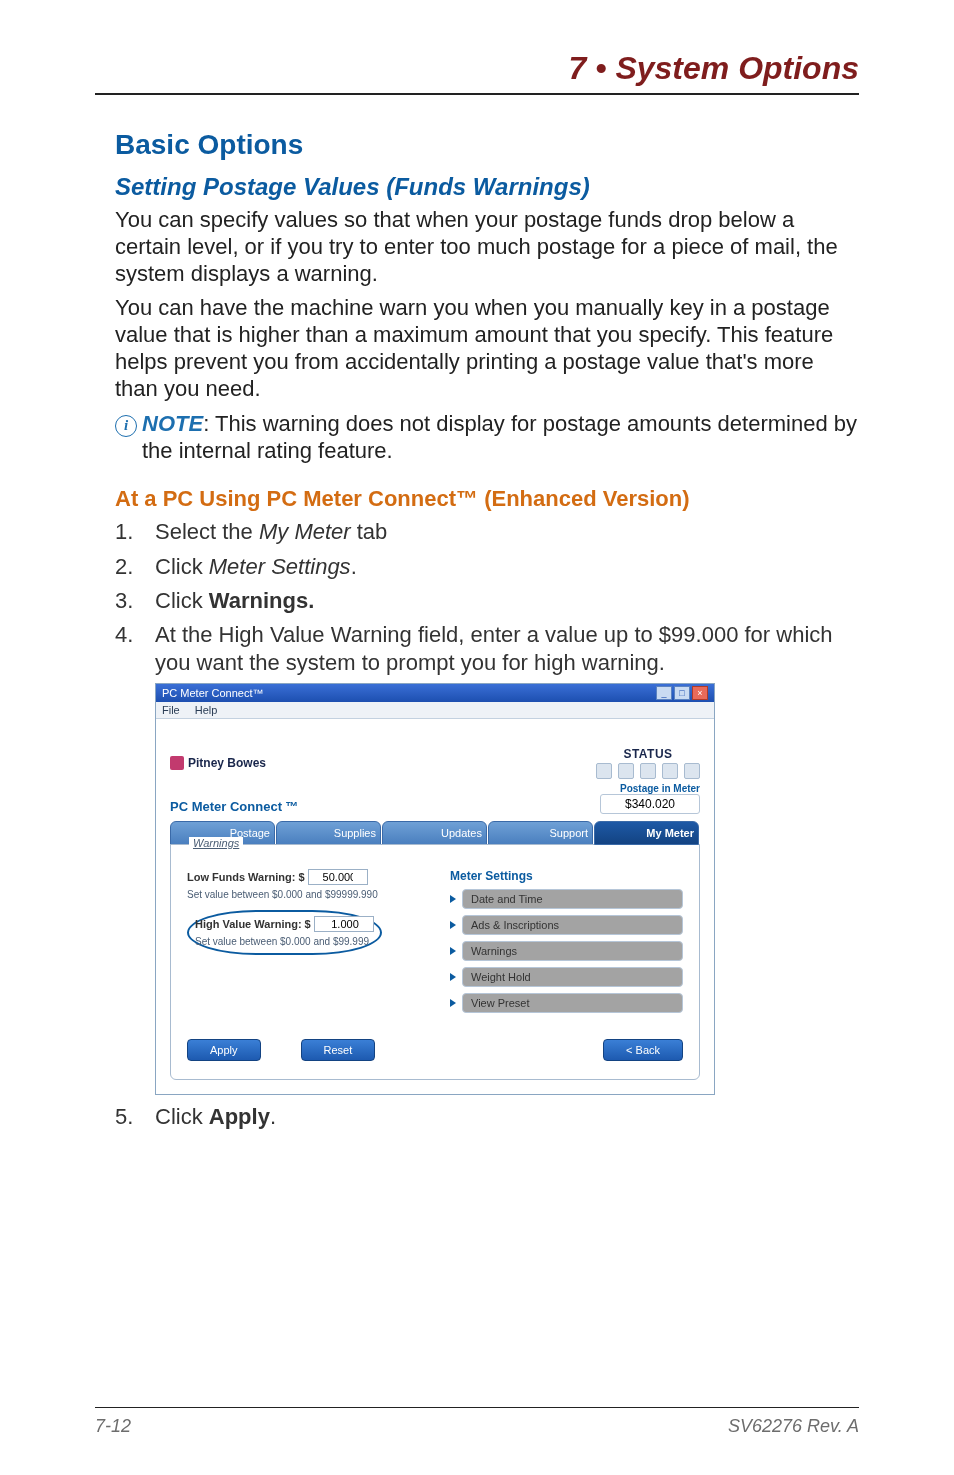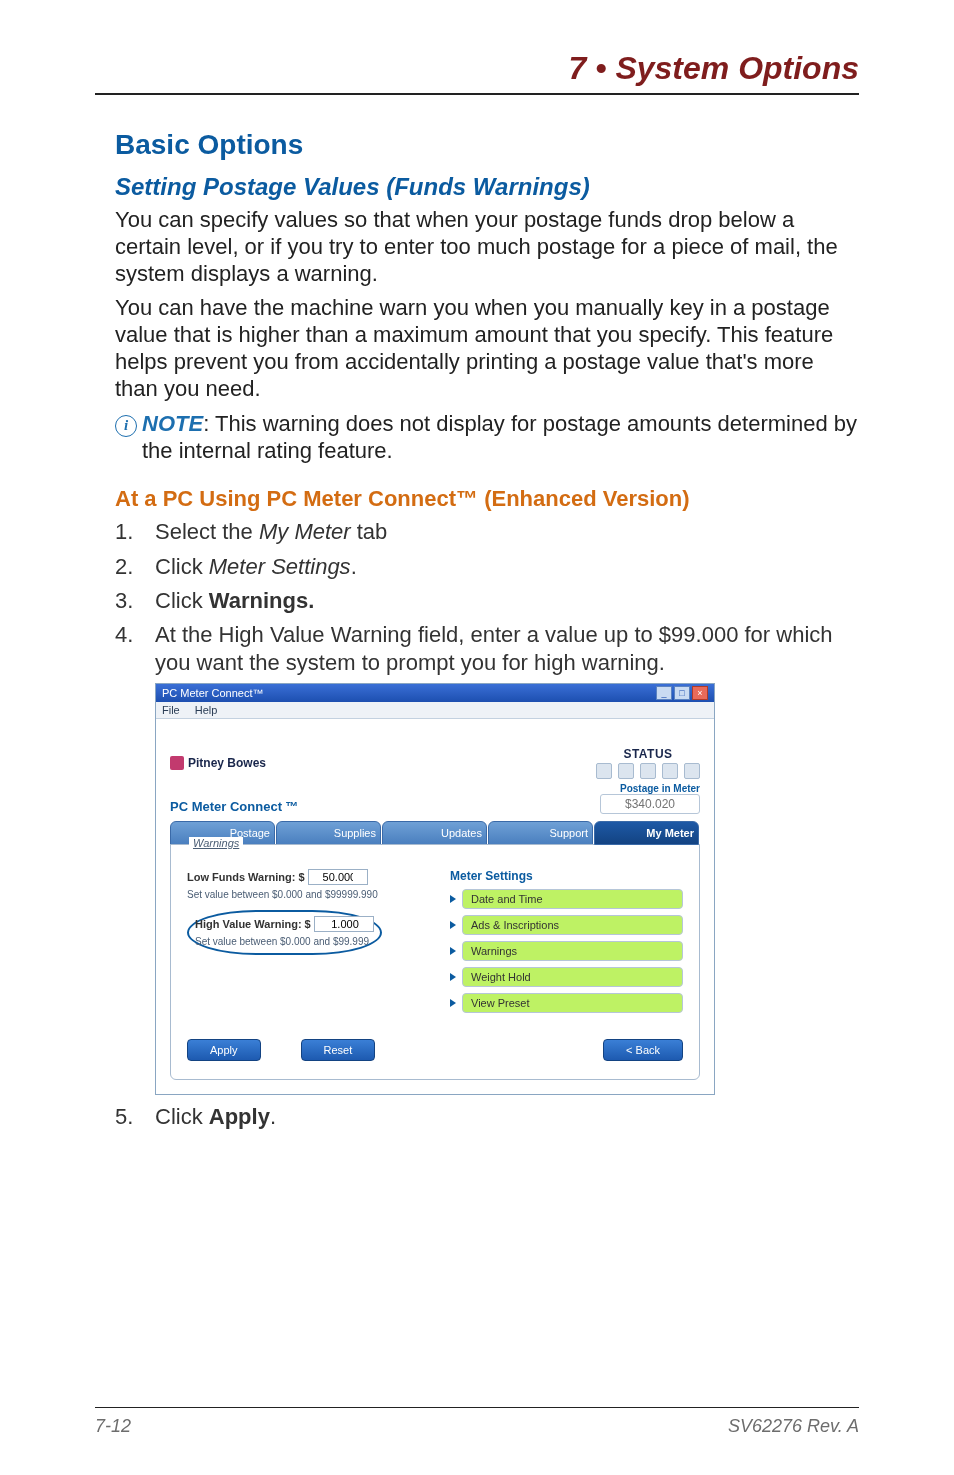--- a/index.html
+++ b/index.html
@@ -156,21 +156,21 @@
     padding: 2px 14px 6px 14px;
   }
   .product { color: #0b5ba0; font-weight: bold; font-size: 13px; }
   .pim { text-align: right; }
   .pim-label { color: #0b5ba0; font-weight: bold; font-size: 10px; }
   .pim-value {
     border: 1px solid #b6c6d8; background: #fff;
     padding: 2px 10px; font-size: 12px; border-radius: 3px;
     min-width: 100px; text-align: center;
   }
-  .pim-value span { color: #737373; text-align: right; }
+  .pim-value span { color: #000000; text-align: right; }
   .pim-value.container { display: block; }
   .tabs { display: flex; padding: 0 14px; }
   .tab {
     flex: 1;
     text-align: right;
     padding: 5px 4px;
     background: linear-gradient(#6fa0d6, #4a7fbf);
     color: #fff;
     font-size: 11px;
     border-radius: 6px 6px 0 0;
@@ -231,21 +231,21 @@
     border-top: 4px solid transparent;
     border-bottom: 4px solid transparent;
     border-left: 6px solid #0b5ba0;
   }
   .ms-btn {
     flex: 1;
     border: 1px solid #b6c6d8;
     border-radius: 4px;
     padding: 3px 8px;
     font-size: 11px;
-    background: #bef264;
+    background: #a3a3a3;
   }
   .panel-buttons { display: flex; justify-content: space-between; margin-top: 20px; }
   .btn-blue {
     background: linear-gradient(#3a7fd6, #1d5ab0);
     color: #fff;
     border: 1px solid #134382;
     border-radius: 4px;
     padding: 4px 22px;
     font-size: 11px;
   }

